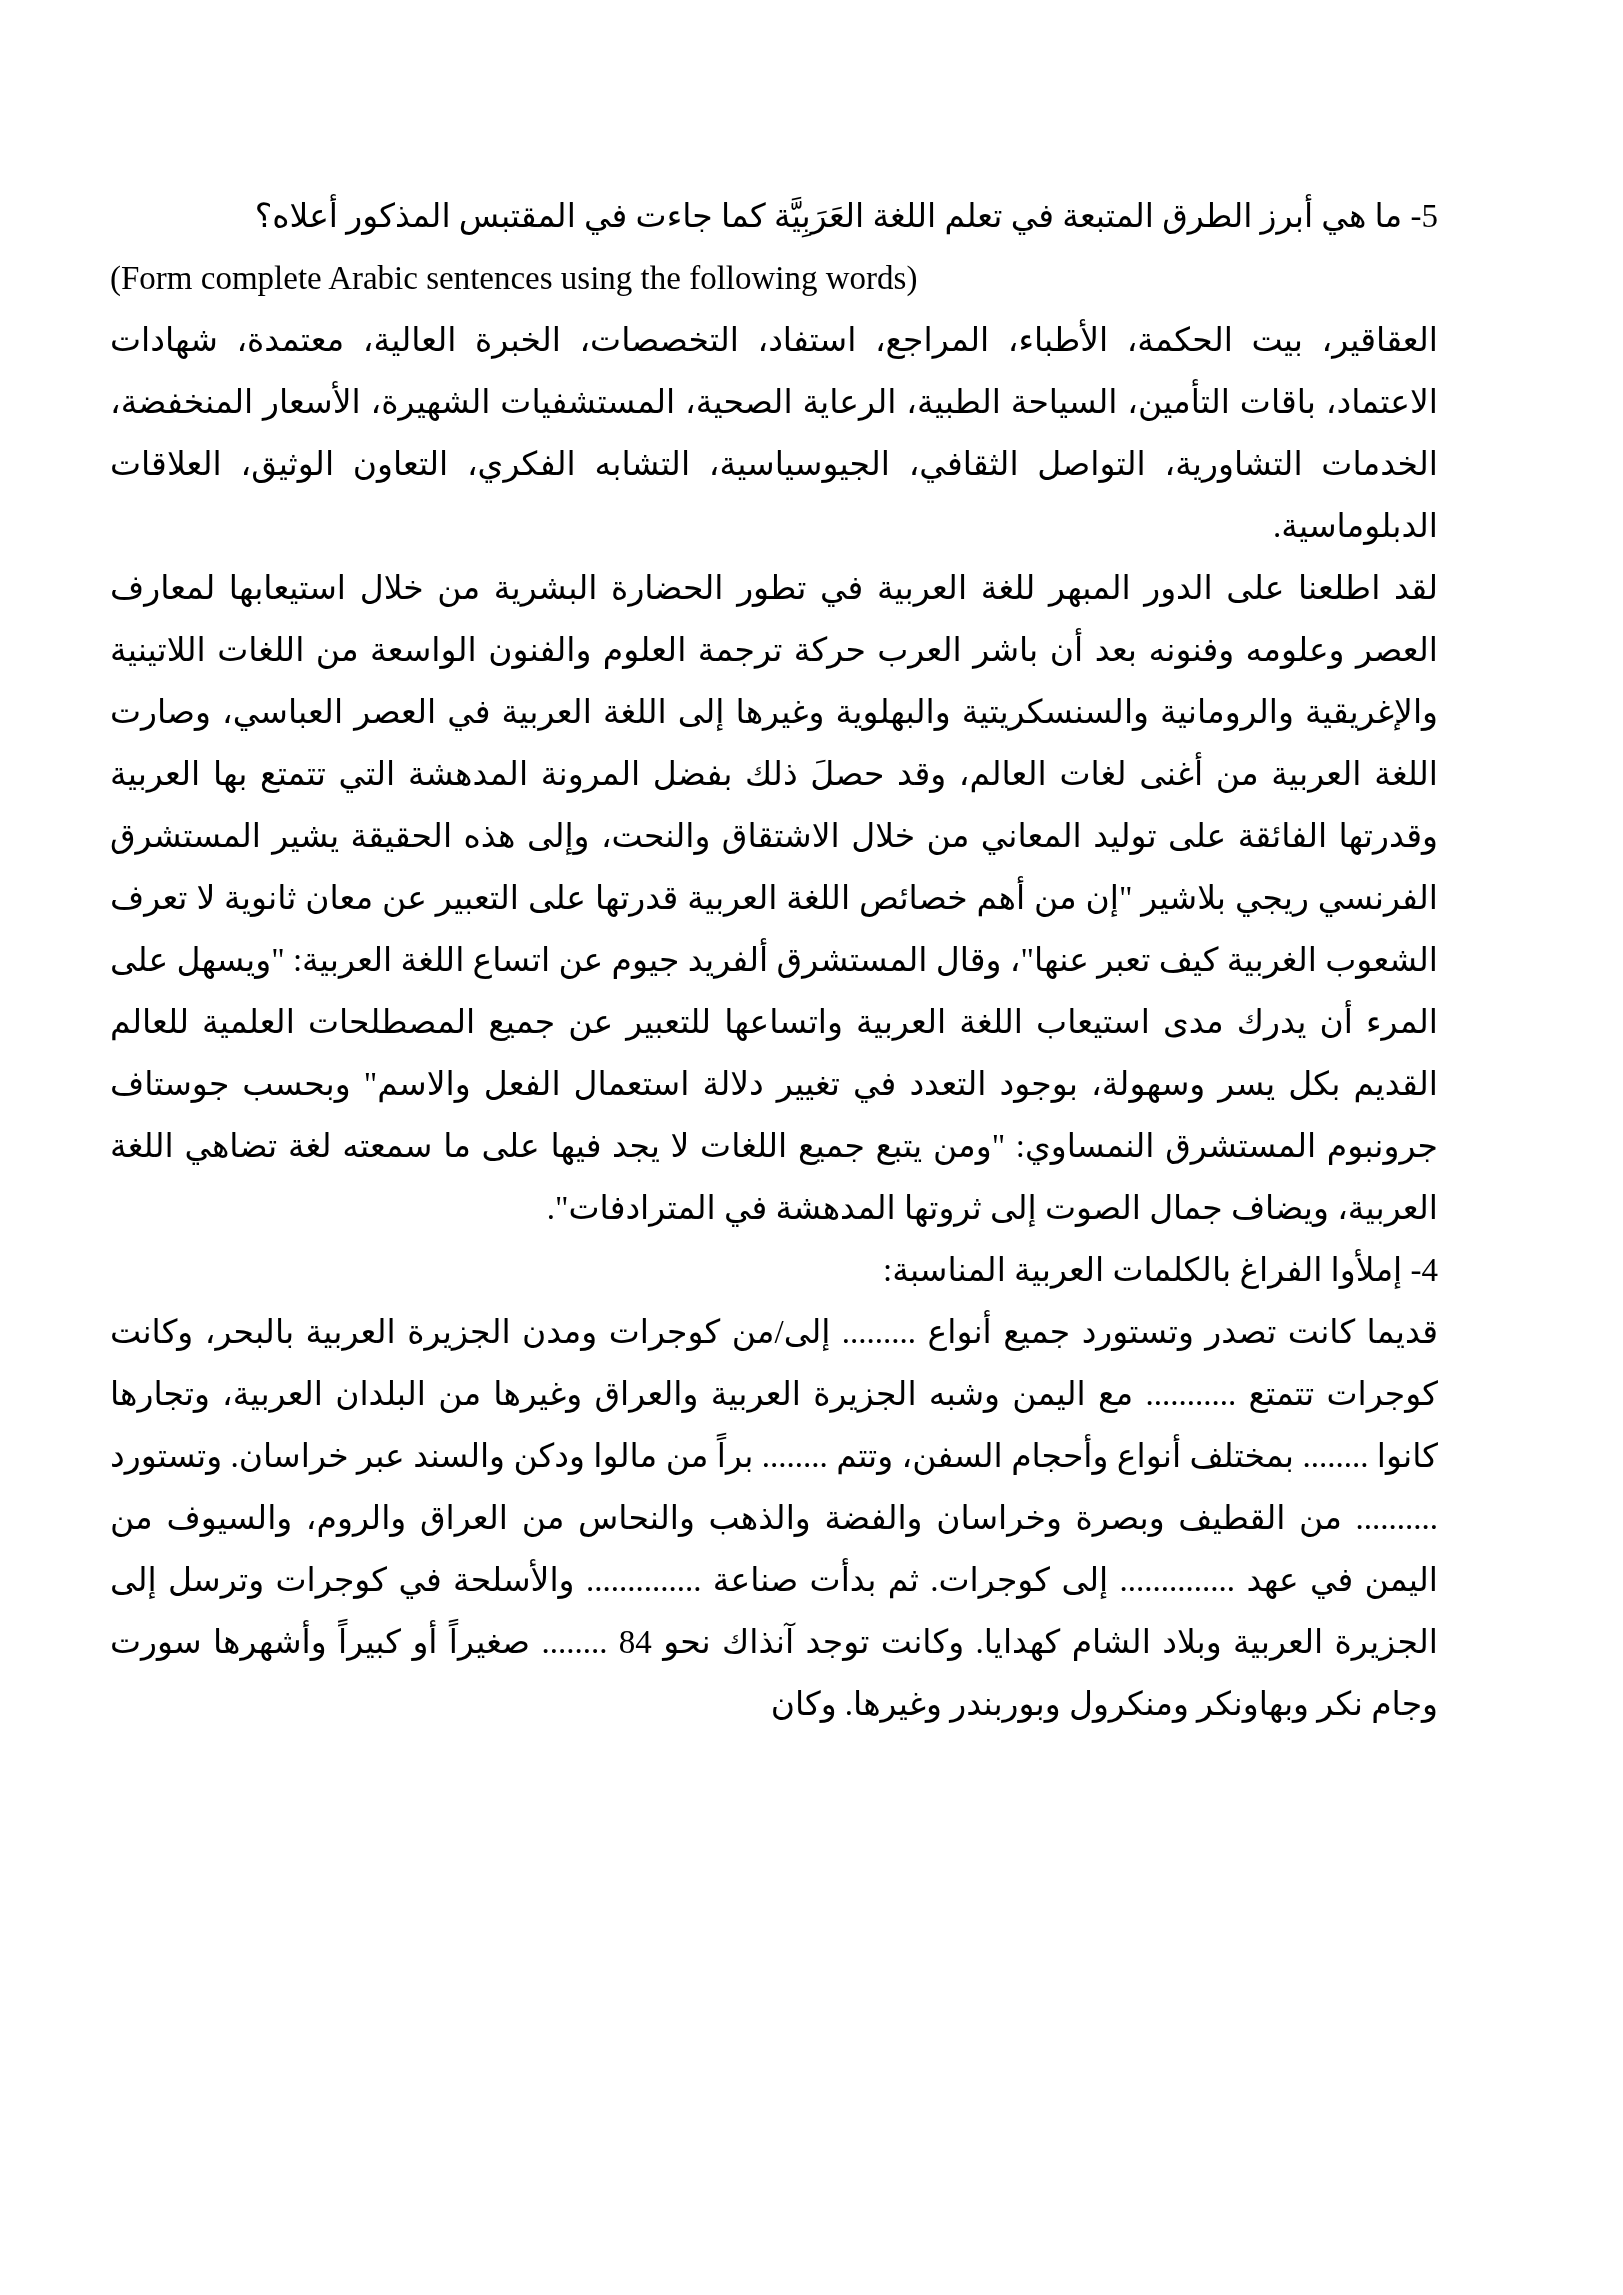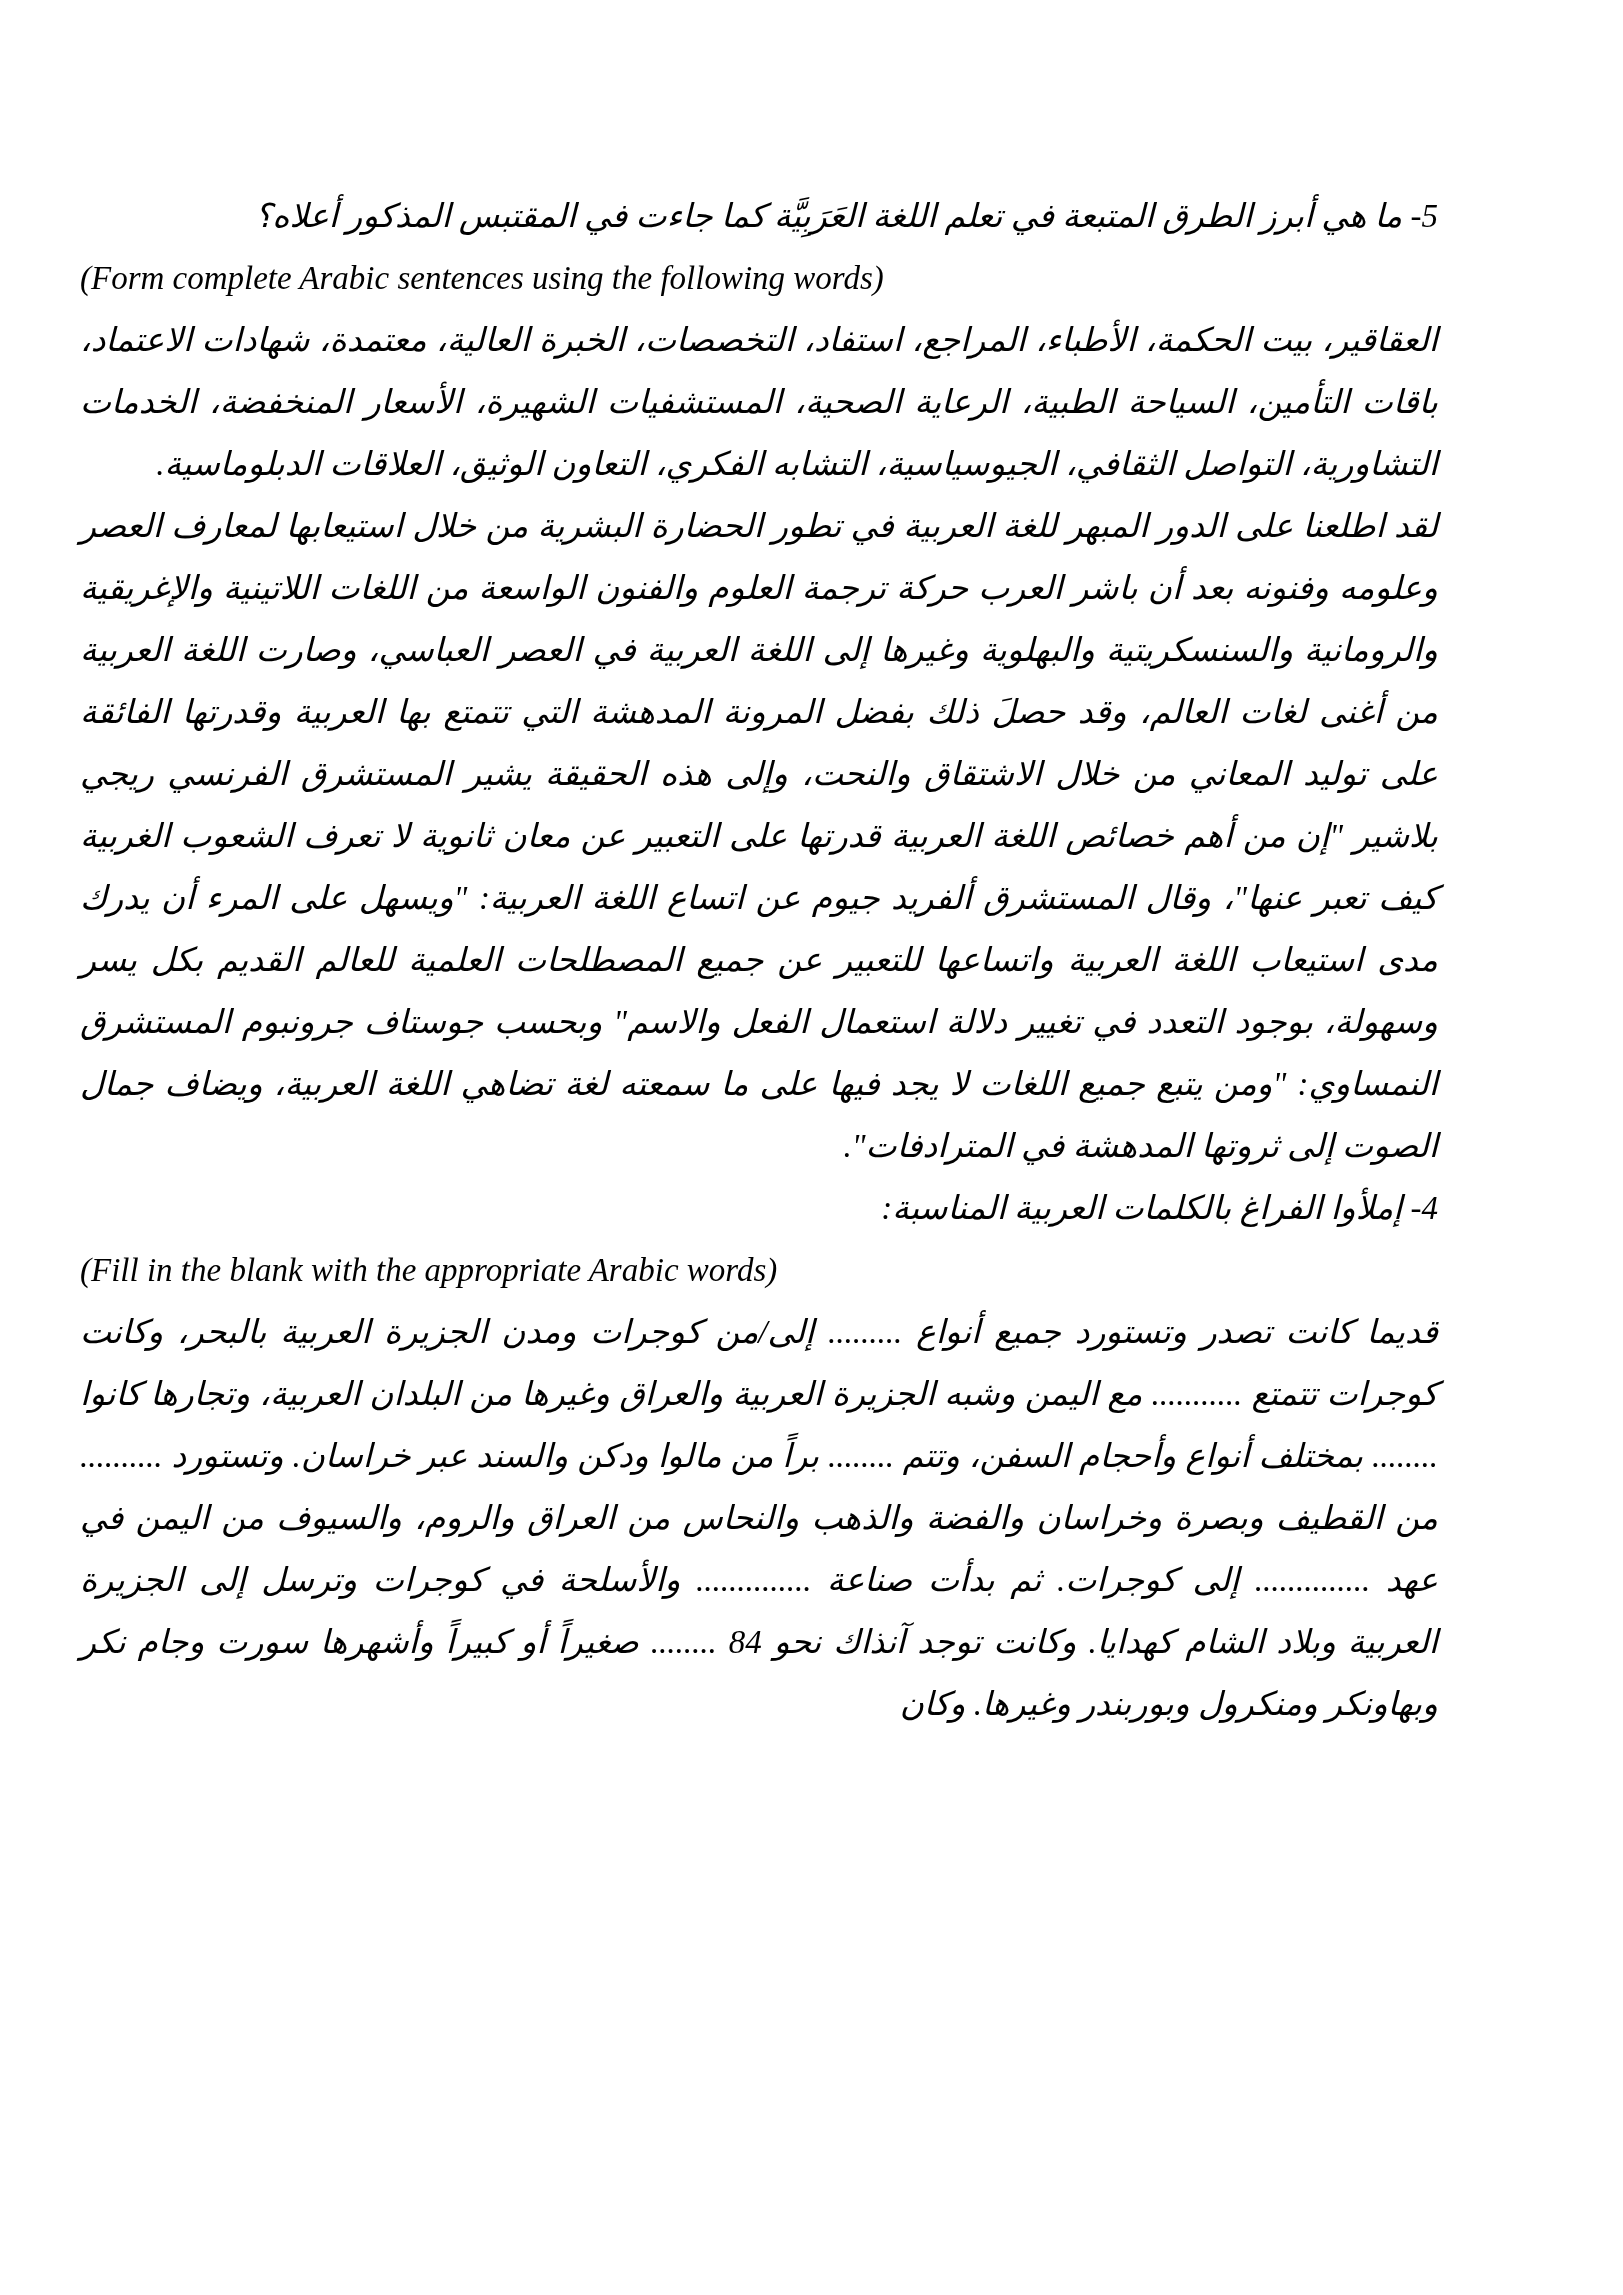--- a/index.html
+++ b/index.html
@@ -7,22 +7,21 @@
   body {
     width: 1623px;
     height: 2295px;
     font-family: "Liberation Serif", "DejaVu Sans", serif;
     color: #000000;
     overflow: hidden;
   }
   .page {
     width: 1623px;
     height: 2295px;
-    padding: 185px 185px 0 80px;
-    font-style: italic;
+    padding: 185px 185px 0 110px;
   }
   .ar {
     direction: rtl;
     unicode-bidi: plaintext;
     font-size: 33px;
     line-height: 62px;
   }
   .q { text-align: right; }
   .just { text-align: justify; }
   .en {
@@ -48,18 +47,17 @@
   <p class="en">(Form complete Arabic sentences using the following words)</p>
 
   <p class="ar just">العقاقير، بيت الحكمة، الأطباء، المراجع، استفاد، التخصصات، الخبرة العالية، معتمدة، شهادات الاعتماد، باقات التأمين، السياحة الطبية، الرعاية الصحية، المستشفيات الشهيرة، الأسعار المنخفضة، الخدمات التشاورية، التواصل الثقافي، الجيوسياسية، التشابه الفكري، التعاون الوثيق، العلاقات الدبلوماسية.</p>
 
 
 
   <p class="ar just">لقد اطلعنا على الدور المبهر للغة العربية في تطور الحضارة البشرية من خلال استيعابها لمعارف العصر وعلومه وفنونه بعد أن باشر العرب حركة ترجمة العلوم والفنون الواسعة من اللغات اللاتينية والإغريقية والرومانية والسنسكريتية والبهلوية وغيرها إلى اللغة العربية في العصر العباسي، وصارت اللغة العربية من أغنى لغات العالم، وقد حصلَ ذلك بفضل المرونة المدهشة التي تتمتع بها العربية وقدرتها الفائقة على توليد المعاني من خلال الاشتقاق والنحت، وإلى هذه الحقيقة يشير المستشرق الفرنسي ريجي بلاشير "إن من أهم خصائص اللغة العربية قدرتها على التعبير عن معان ثانوية لا تعرف الشعوب الغربية كيف تعبر عنها"، وقال المستشرق ألفريد جيوم عن اتساع اللغة العربية: "ويسهل على المرء أن يدرك مدى استيعاب اللغة العربية واتساعها للتعبير عن جميع المصطلحات العلمية للعالم القديم بكل يسر وسهولة، بوجود التعدد في تغيير دلالة استعمال الفعل والاسم" وبحسب جوستاف جرونبوم المستشرق النمساوي: "ومن يتبع جميع اللغات لا يجد فيها على ما سمعته لغة تضاهي اللغة العربية، ويضاف جمال الصوت إلى ثروتها المدهشة في المترادفات".</p>
 
   <p class="ar q">4- إملأوا الفراغ بالكلمات العربية المناسبة:</p>
 
-  <p class="en">(Fill in the blank with the appropriate Arabic words)</p>
 
   <p class="ar just">قديما كانت تصدر وتستورد جميع أنواع ......... إلى/من كوجرات ومدن الجزيرة العربية بالبحر، وكانت كوجرات تتمتع ........... مع اليمن وشبه الجزيرة العربية والعراق وغيرها من البلدان العربية، وتجارها كانوا ........ بمختلف أنواع وأحجام السفن، وتتم ........ براً من مالوا ودكن والسند عبر خراسان. وتستورد .......... من القطيف وبصرة وخراسان والفضة والذهب والنحاس من العراق والروم، والسيوف من اليمن في عهد .............. إلى كوجرات. ثم بدأت صناعة .............. والأسلحة في كوجرات وترسل إلى الجزيرة العربية وبلاد الشام كهدايا. وكانت توجد آنذاك نحو 84 ........ صغيراً أو كبيراً وأشهرها سورت وجام نكر وبهاونكر ومنكرول وبوربندر وغيرها. وكان</p>
 
 </div>
 
 
 </body></html>

